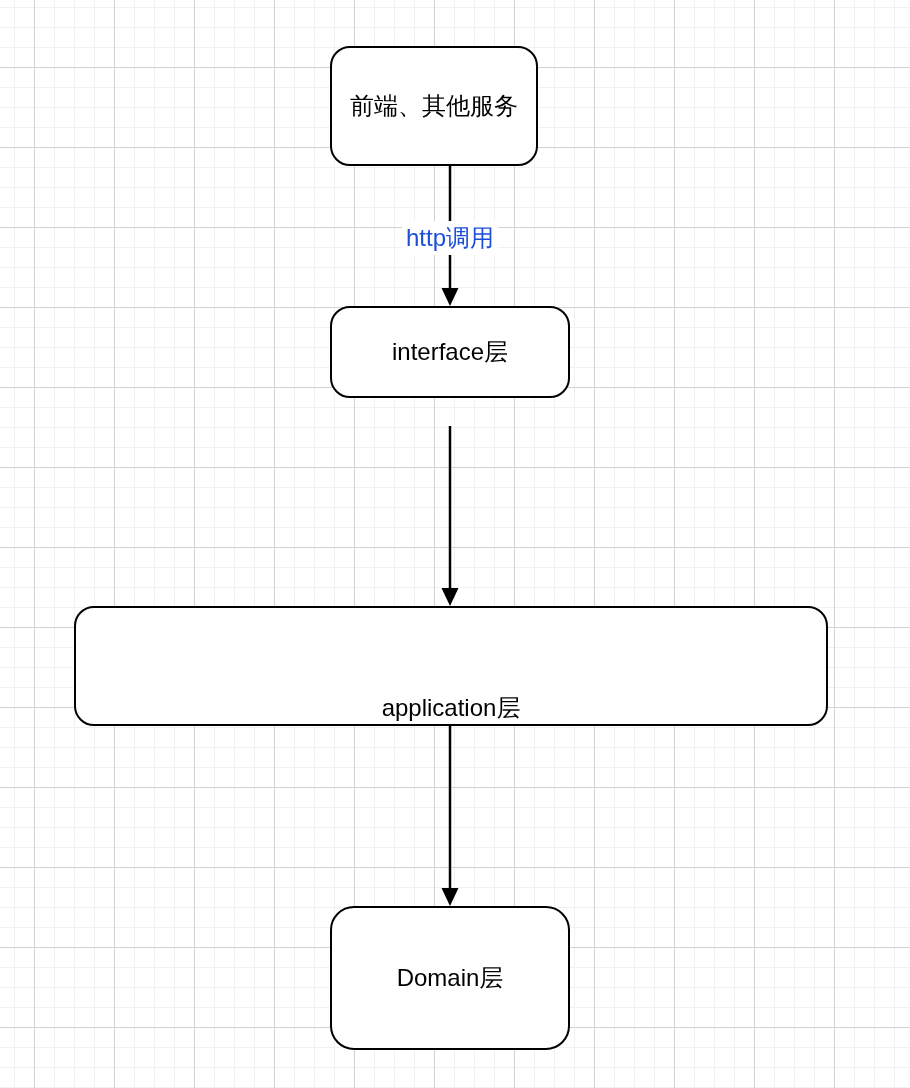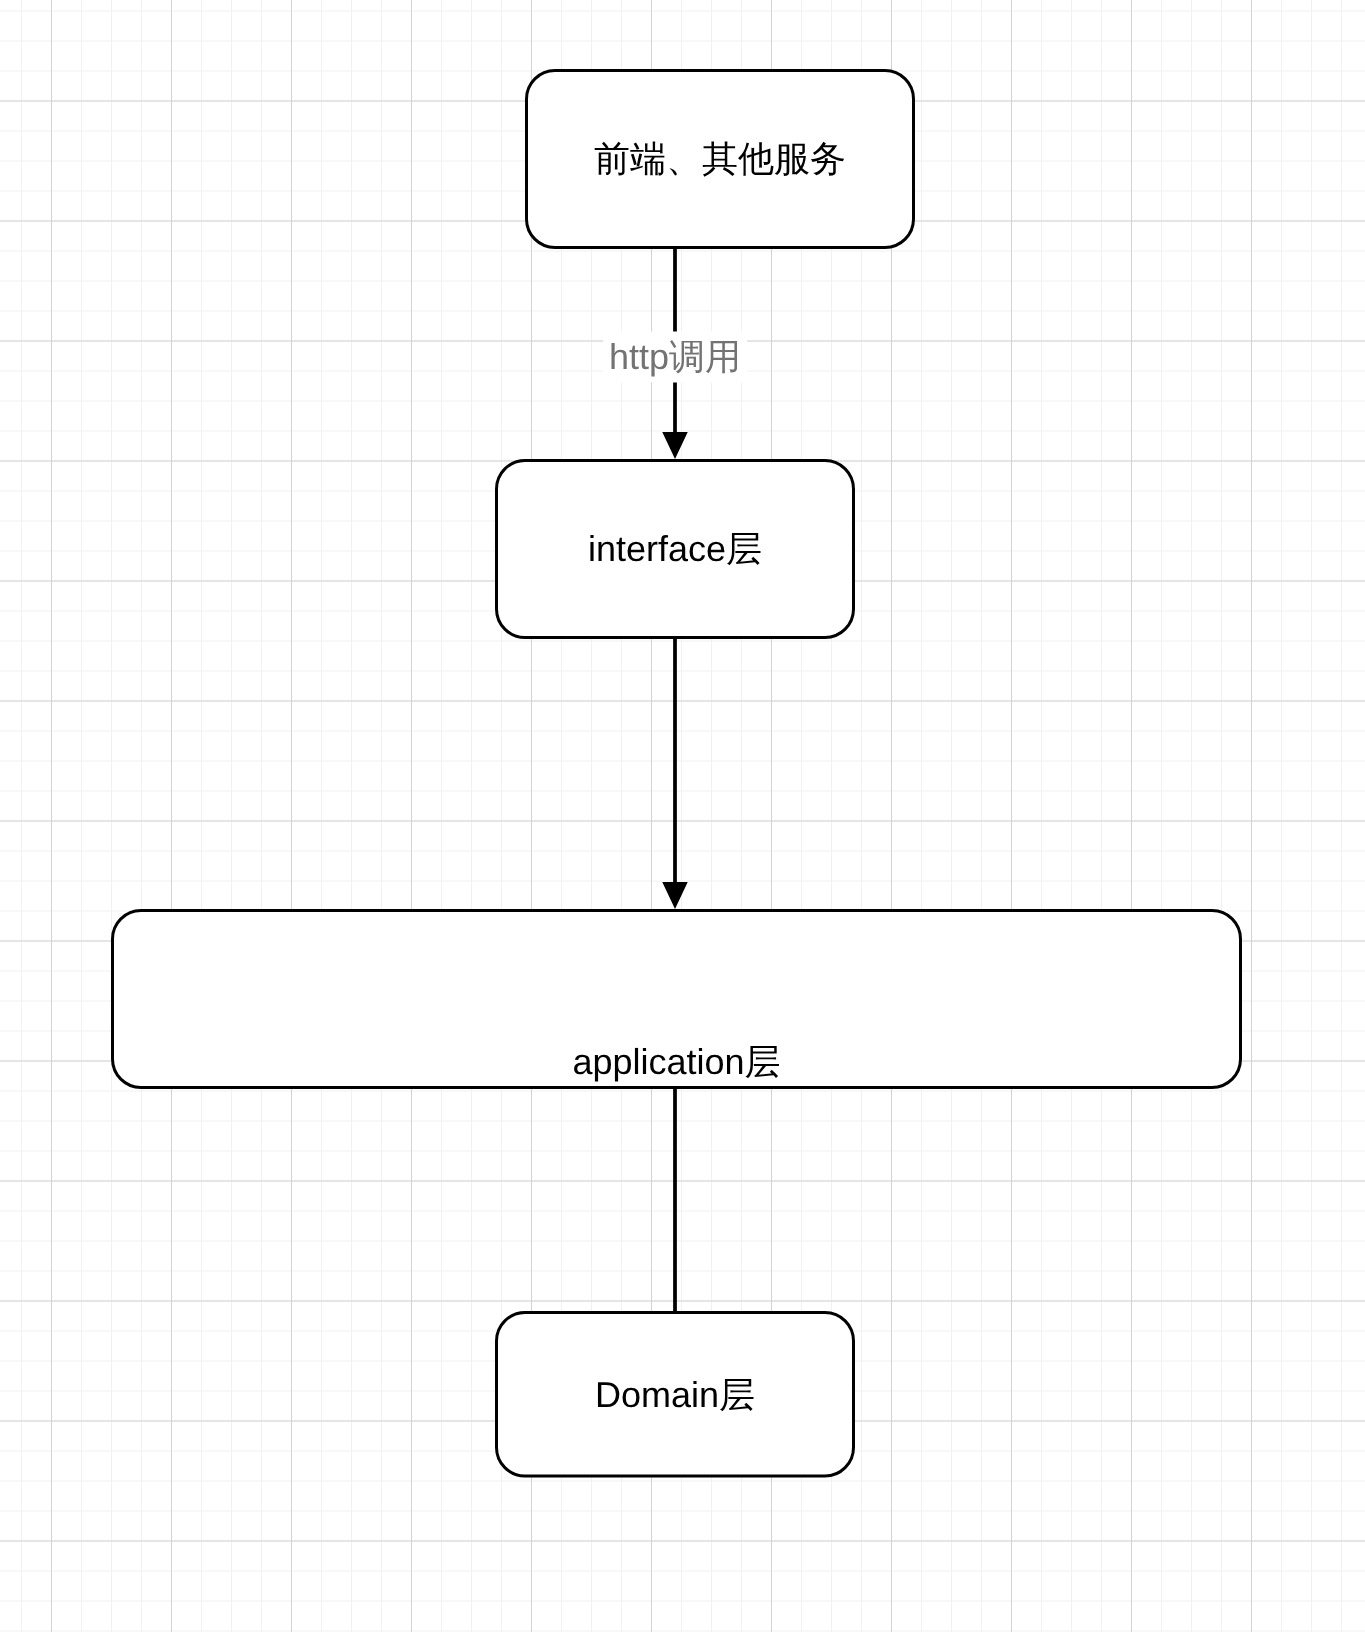--- a/index.html
+++ b/index.html
@@ -35,31 +35,31 @@
     background: #ffffff;
     border: 2.5px solid #000000;
     border-radius: 20px;
     display: flex;
     align-items: center;
     justify-content: center;
     text-align: center;
     font-size: 24px;
     color: #000000;
   }
-  .node-frontend    { left: 330px; top:  46px; width: 260px; height: 120px; margin-left: 20px; }
-  .node-interface   { left: 330px; top: 306px; width: 240px; height: 120px; }
+  .node-frontend    { left: 330px; top:  46px; width: 208px; height: 120px; }
+  .node-interface   { left: 330px; top: 306px; width: 240px; height: 92px; }
   .node-application { left:  74px; top: 606px; width: 754px; height: 120px; align-items: flex-end; }
-  .node-domain      { left: 330px; top: 874px; width: 240px; height: 111px; }
+  .node-domain      { left: 330px; top: 906px; width: 240px; height: 144px; border-radius: 24px; }
   .edge-label {
     position: absolute;
     transform: translate(-50%, -50%);
     background: #ffffff;
     padding: 1px 4px;
     font-size: 24px;
-    color: #737373;
+    color: #1d4ed8;
     white-space: nowrap;
   }
   .edge-label-1 { left: 450px; top: 238px; }
   .edge-label-2 { left: 452px; top: 521px; }
   .edge-label-3 { left: 452px; top: 818px; }
 </style>
 </head>
 <body>
 
 <div class="canvas">

